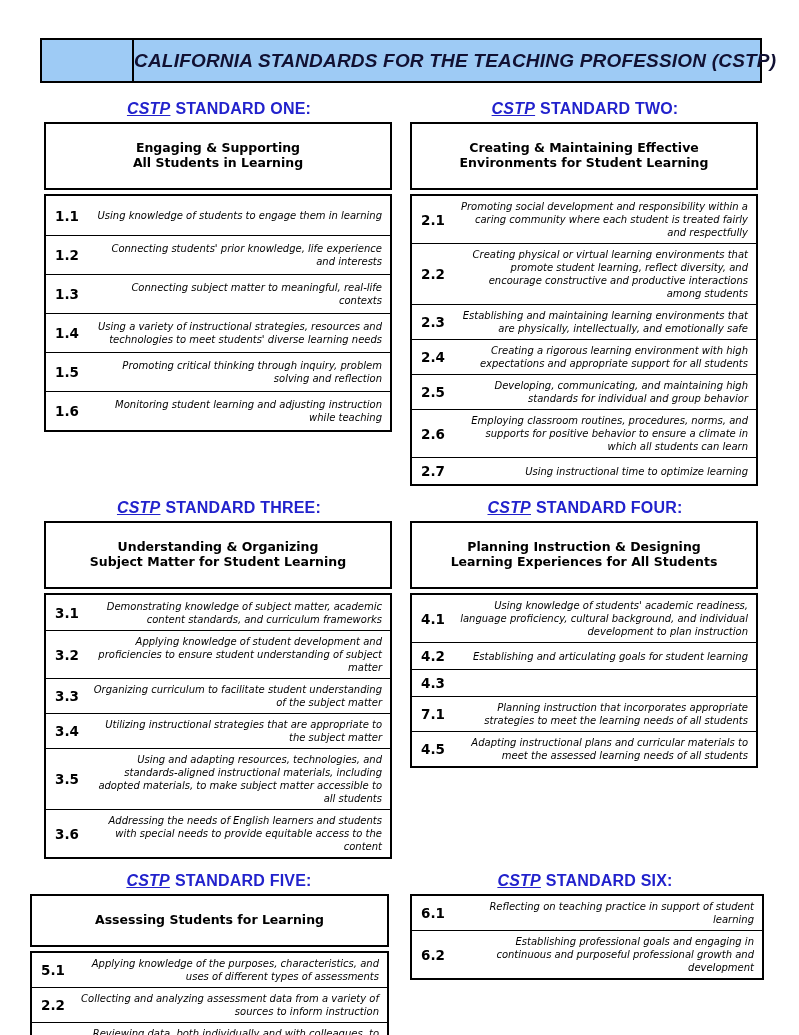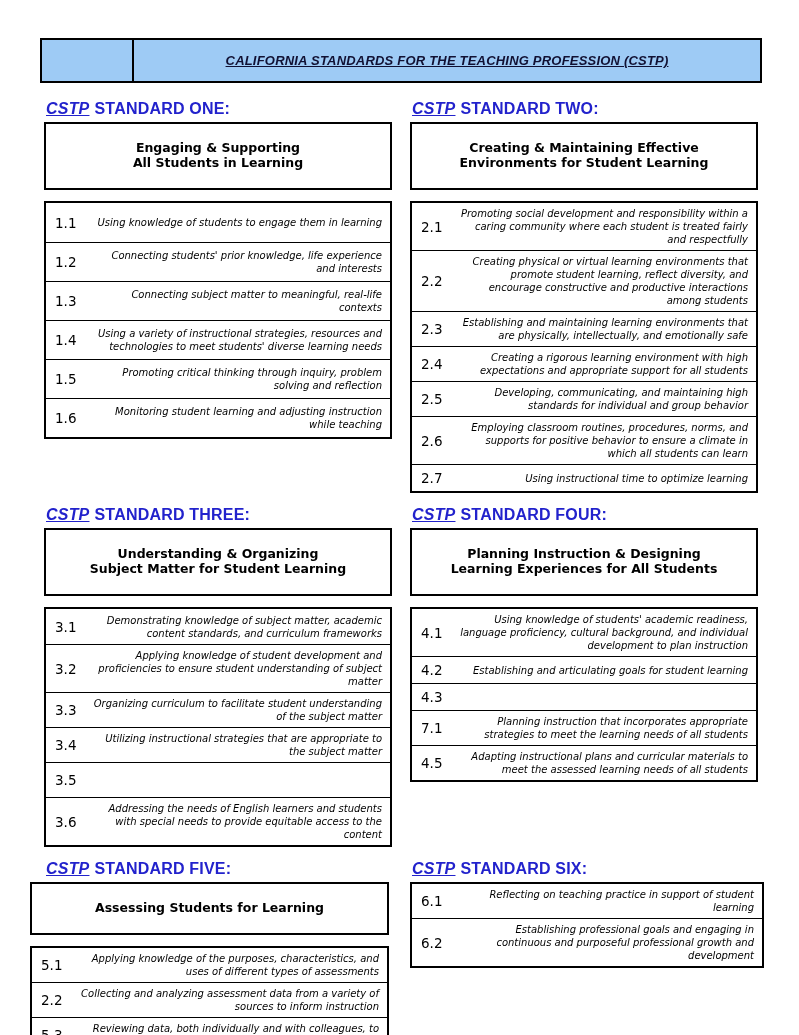--- a/index.html
+++ b/index.html
@@ -33,79 +33,79 @@
     border-right:2px solid var(--border-color);
     flex-shrink:0;
   }
   .title-bar-main{
     flex:1;
     display:flex;
     align-items:center;
     justify-content:center;
   }
   .doc-title{
-    font-size:13px;
+    font-size:19px;
     font-weight:bold;
     font-style:italic;
-    text-decoration:underline;
     color:var(--title-text);
     letter-spacing:.2px;
     white-space:nowrap;
   }
 
   
   .standards-grid{
     margin:17px 0 0 44px;
     display:grid;
     grid-template-columns:348px 348px;
     column-gap:18px;
     row-gap:13px;
     align-items:start;
   }
   .standard-heading{
     font-size:16px;
     font-weight:bold;
     color:var(--heading-blue);
     margin:0 0 4px 2px;
     letter-spacing:.2px;
+    text-align:center;
   }
   .cstp{
     font-style:italic;
     text-decoration:underline;
   }
   .std-label{margin-left:5px;}
 
   .subtitle-box{
     border:2px solid var(--border-color);
     background:#fff;
     text-align:center;
     font-weight:bold;
     font-size:12.5px;
     line-height:1.18;
     padding:2px 2px 3px;
     white-space:pre-line;
-    margin-bottom:11px;
+    margin-bottom:4px;
     font-family:"DejaVu Sans",sans-serif;
   }
   .body-box{
     border:2px solid var(--border-color);
     background:#fff;
   }
   .row{
     display:flex;
     align-items:center;
     border-top:1px solid var(--border-color);
     min-height:27px;
   }
   .row:first-child{border-top:none;}
   .num{
     width:46px;
     padding-left:9px;
     flex-shrink:0;
-    font-weight:normal;
+    font-weight:bold;
     font-size:13.5px;
     font-family:"DejaVu Sans",sans-serif;
   }
   .txt{
     flex:1;
     font-family:"DejaVu Sans",sans-serif;
     font-style:italic;
     font-size:10px;
     line-height:1.3;
     padding:4px 8px 4px 0;
@@ -225,20 +225,21 @@
           <div class="row">
             <div class="num">3.3</div>
             <div class="txt">Organizing curriculum to facilitate student understanding of the subject matter</div>
           </div>
           <div class="row">
             <div class="num">3.4</div>
             <div class="txt">Utilizing instructional strategies that are appropriate to the subject matter</div>
           </div>
           <div class="row">
             <div class="num">3.5</div>
+            <div class="txt">Using and adapting resources, technologies, and standards-aligned instructional materials, including adopted materials, to make subject matter accessible to all students</div>
           </div>
           <div class="row">
             <div class="num">3.6</div>
             <div class="txt">Addressing the needs of English learners and students with special needs to provide equitable access to the content</div>
           </div>
         </div>
   </section>
 
   <section class="standard">
     <h2 class="standard-heading"><span class="cstp">CSTP</span><span class="std-label">STANDARD FOUR:</span></h2>

